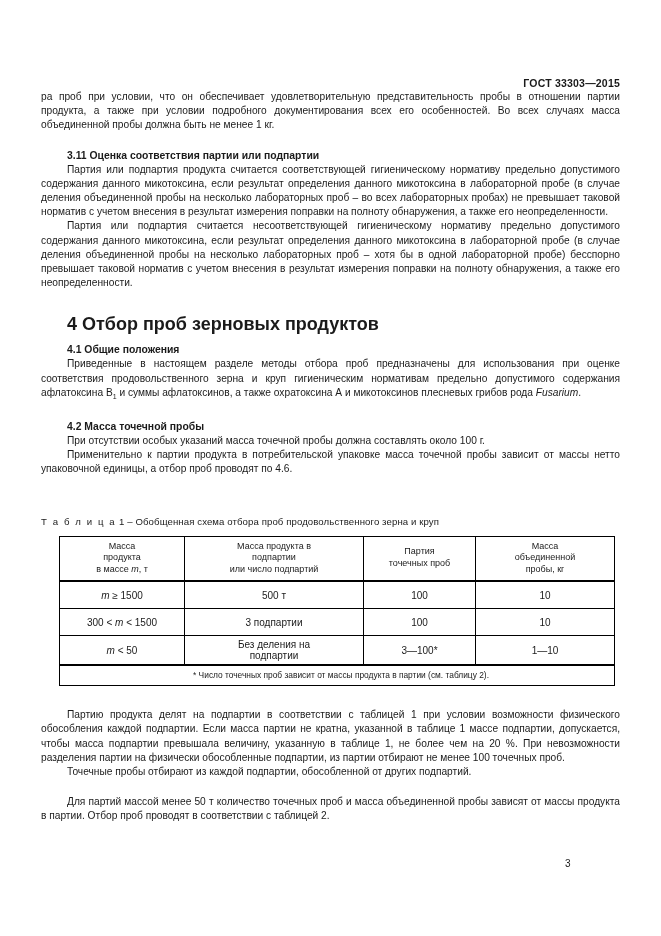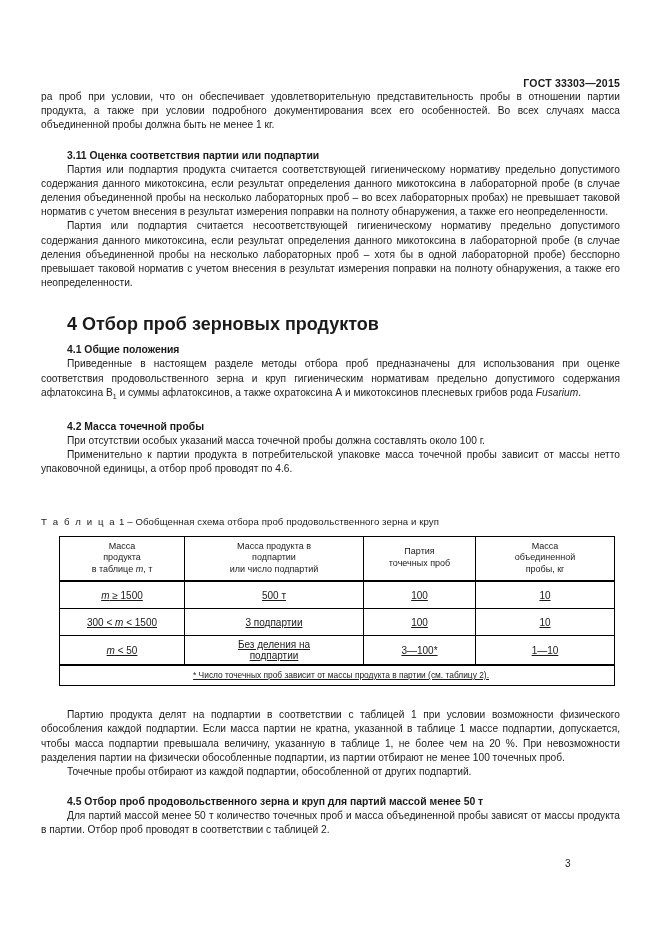--- a/index.html
+++ b/index.html
@@ -93,21 +93,20 @@
     color: #1a1a1a;
   }
   table.gost thead th {
     border-bottom-width: 2px;
     padding: 4px 3px 5px 3px;
     line-height: 11.5px;
   }
   table.gost tbody td {
     height: 20px;
     font-size: 10px;
-    text-decoration: underline;
   }
   table.gost tbody tr.last-data td {
     border-bottom-width: 2px;
   }
   table.gost td.footnote {
     text-align: center;
     font-size: 8.4px;
     padding: 4px 6px 4px 14px;
     line-height: 11px;
     height: auto;
@@ -170,21 +169,21 @@
     <div class="sp-22"></div>
 
     <p class="table-caption"><span class="spaced">Т а б л и ц а</span> <span>1</span> <span>– Обобщенная схема отбора проб продовольственного зерна и круп</span></p>
 
     <table class="gost">
       <thead>
         <tr>
           <th class="col1">
             <span>Масса</span><br>
             <span>продукта</span><br>
-            <span>в таблице </span><span class="ital">m</span><span>, т</span>
+            <span>в массе </span><span class="ital">m</span><span>, т</span>
           </th>
           <th class="col2">
             <span>Масса продукта в</span><br>
             <span>подпартии</span><br>
             <span>или число подпартий</span>
           </th>
           <th class="col3">
             <span>Партия</span><br>
             <span>точечных проб</span>
           </th>
@@ -221,21 +220,20 @@
     </table>
 
     <div class="sp-22"></div>
 
 
     <p class="body-text">Партию продукта делят на подпартии в соответствии с таблицей 1 при условии возможности физического обособления каждой подпартии. Если масса партии не кратна, указанной в таблице 1 массе подпартии, допускается, чтобы масса подпартии превышала величину, указанную в таблице 1, не более чем на 20 %. При невозможности разделения партии на физически обособленные подпартии, из партии отбирают не менее 100 точечных проб.</p>
     <p class="body-text">Точечные пробы отбирают из каждой подпартии, обособленной от других подпартий.</p>
 
     <div class="sp-16"></div>
 
-    <h3 class="sec-minor">4.5 Отбор проб продовольственного зерна и круп для партий массой менее 50 т</h3>
 
     <p class="body-text">Для партий массой менее 50 т количество точечных проб и масса объединенной пробы зависят от массы продукта в партии. Отбор проб проводят в соответствии с таблицей 2.</p>
 
   </div>
 
   <div class="page-number">3</div>
 
 </div>
 
 </body></html>

